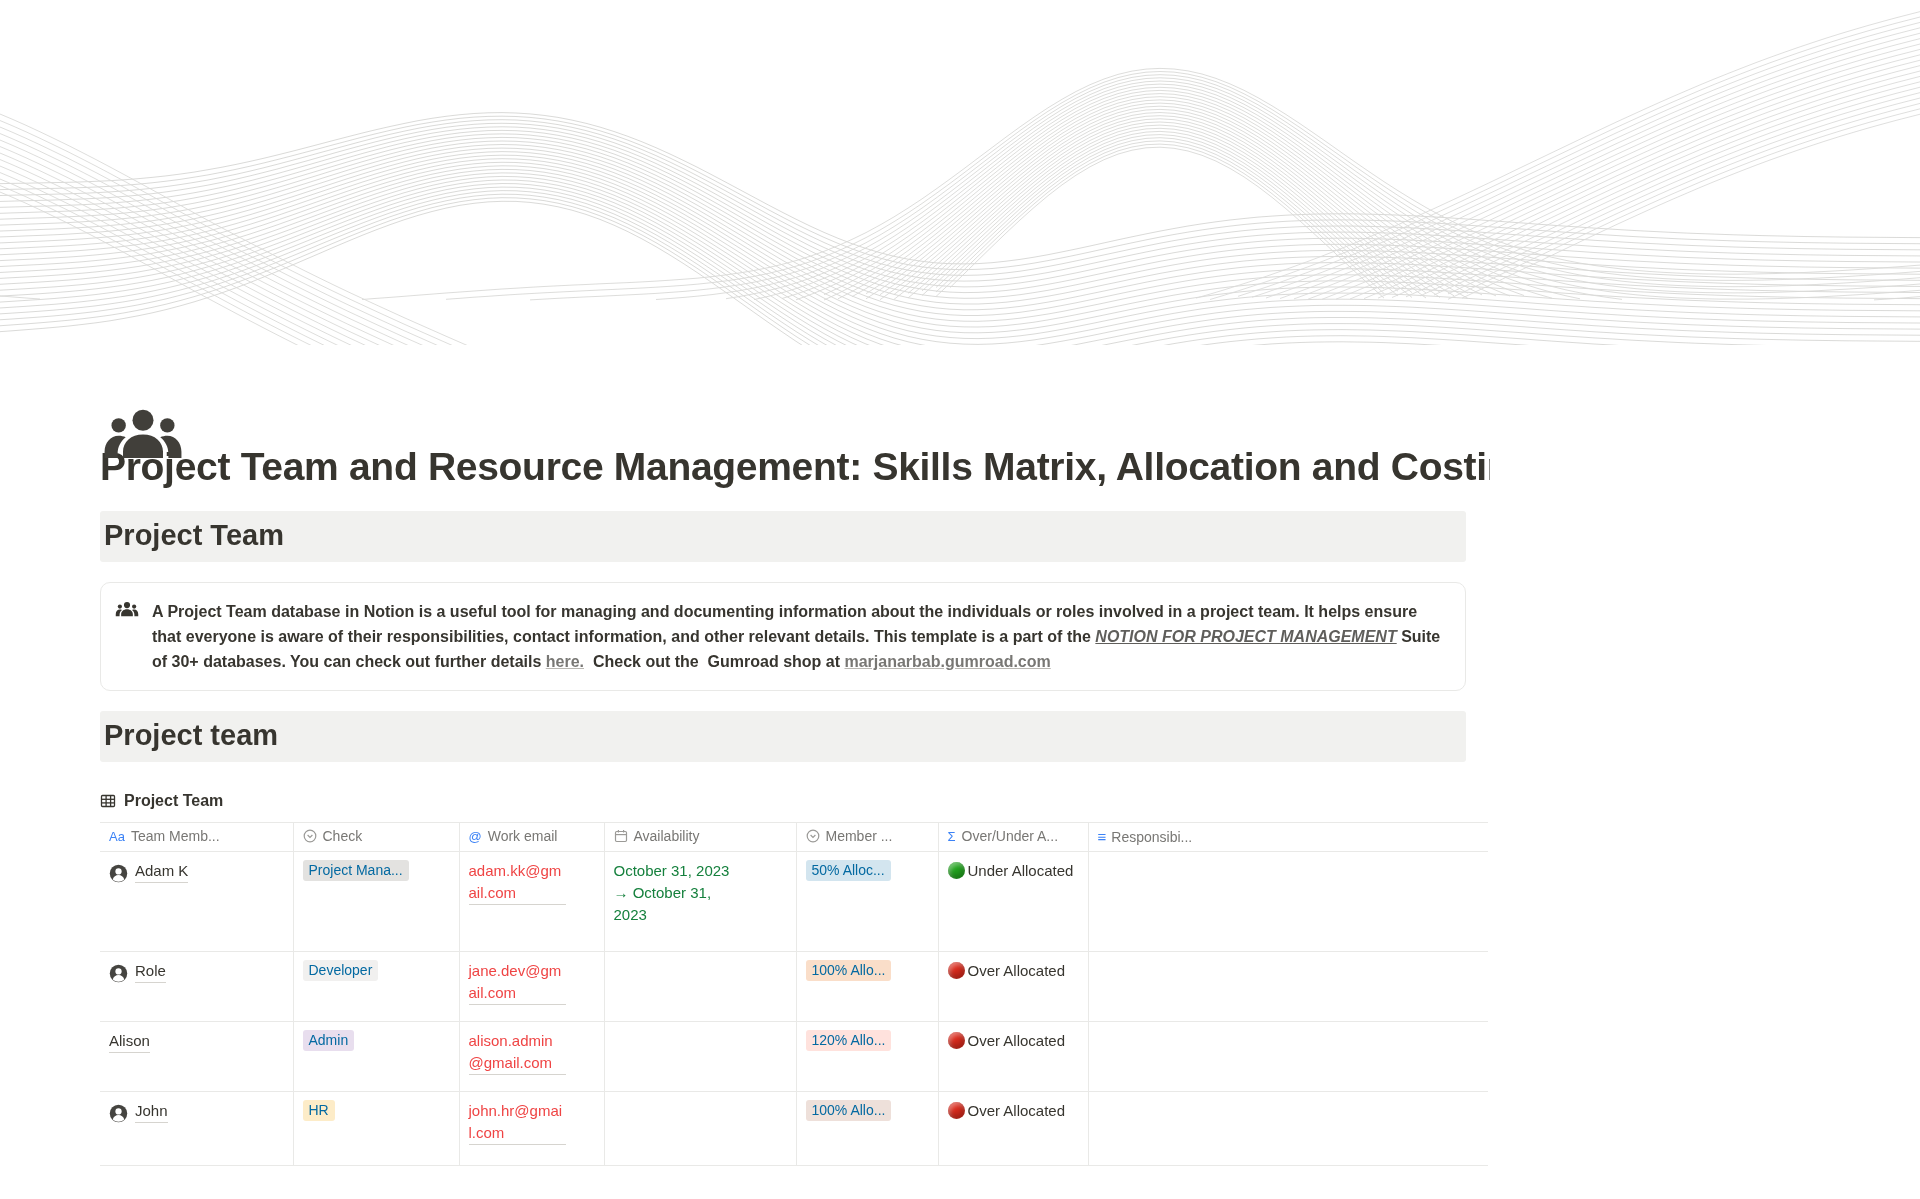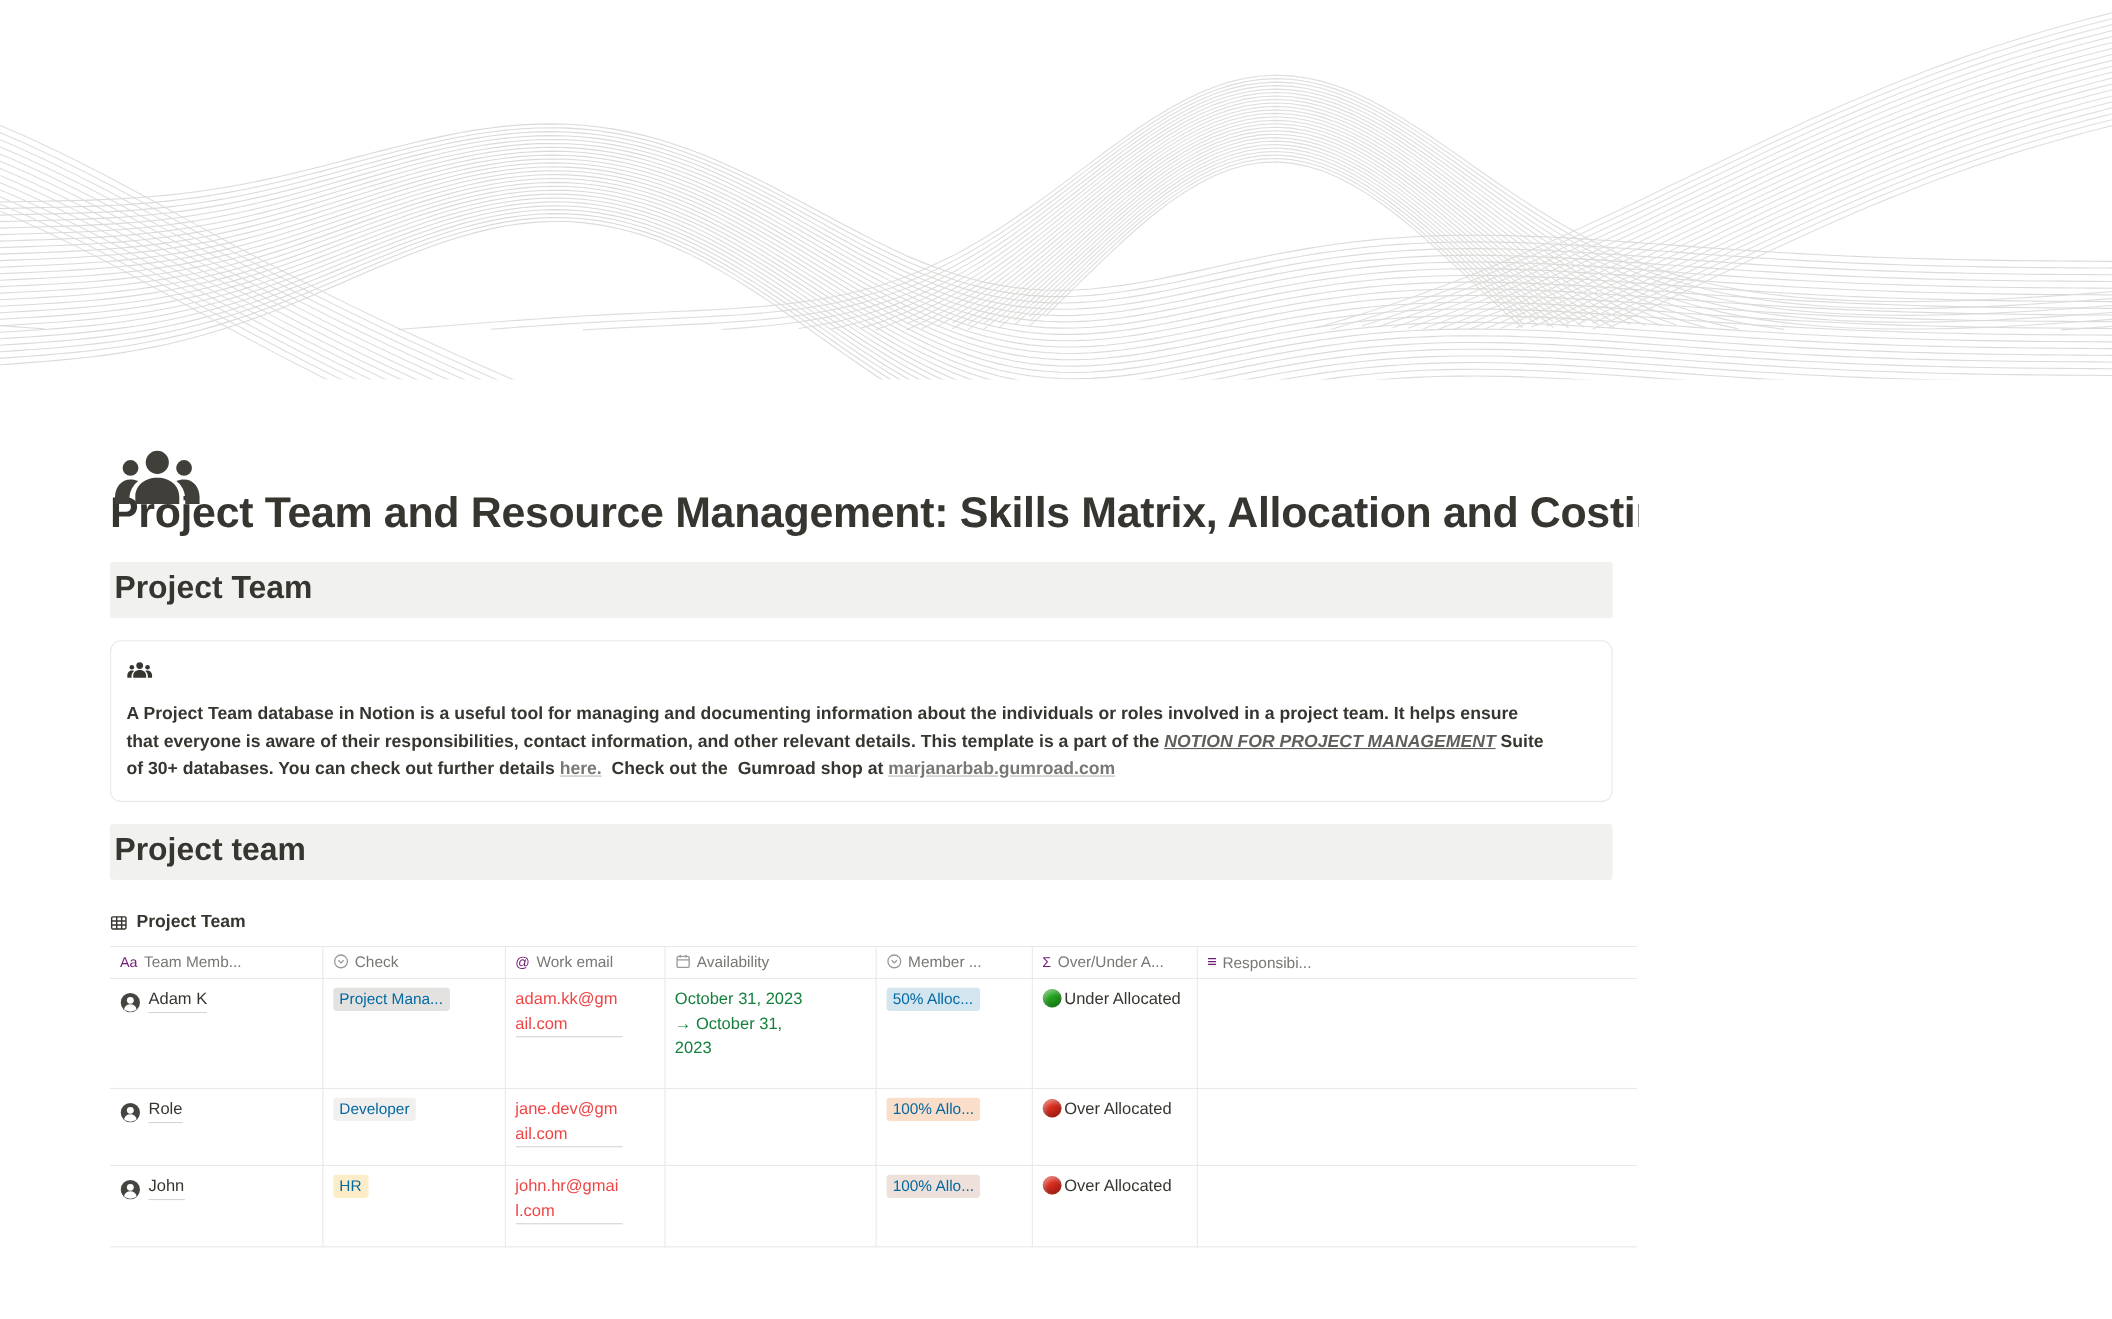--- a/index.html
+++ b/index.html
@@ -21,21 +21,21 @@
   }
   .section-heading {
     margin-top:22px; background:#F1F1EF; border-radius:3px;
     padding:8px 4px 10px 4px; width:1366px;
     font-size:29px; font-weight:700; color:#37352F;
   }
   .section-heading.second { margin-top:20px; }
   
   .callout {
     margin-top:20px; width:1366px; border:1px solid #E9E9E7; border-radius:10px;
-    padding:16px 16px 16px 14px; display:flex; gap:13px; background:#fff;flex-direction:column;
+    padding:16px 16px 16px 14px; display:flex; gap:13px; background:#fff;
   }
   .callout-icon { flex:0 0 auto; width:24px; height:24px; color:#37352F; margin-top:1px; }
   .callout-icon svg { width:24px; height:24px; }
   .callout-text {
     font-size:16px; font-weight:700; line-height:25px; color:#37352F;
     white-space:pre-wrap; width:1290px;
   }
   .callout-text .link-suite {
     font-style:italic; color:#5f5e5b; text-decoration:underline; cursor:pointer;
   }
@@ -53,21 +53,21 @@
     border-right:1px solid #E9E9E7; vertical-align:top; text-align:left;
   }
   table.db th:last-child, table.db td:last-child { border-right:none; }
   table.db thead th {
     border-top:1px solid #E9E9E7; border-bottom:1px solid #E9E9E7;
     font-weight:400; font-size:14px; color:#787774; padding:5px 9px; height:29px;
     white-space:nowrap; overflow:hidden; cursor:pointer;
   }
   table.db tbody td { border-bottom:1px solid #E9E9E7; padding:8px 9px; font-size:15px; line-height:22px; cursor:pointer; }
   .th-inner { display:flex; align-items:center; gap:6px; color:#787774; }
-  .prop-glyph { font-size:13px; color:#701a75; flex:0 0 auto; }
+  .prop-glyph { font-size:13px; color:#3b82f6; flex:0 0 auto; }
   .prop-glyph.lines { font-size:15px; letter-spacing:-1px; }
   .th-inner svg { flex:0 0 auto; color:#9b9a97; }
   .name-cell { display:flex; align-items:flex-end; gap:7px; }
   .row-avatar { flex:0 0 auto; width:19px; height:19px; margin-top:1px; }
   .person-name {
     font-weight:500; color:#37352F;
     border-bottom:1px solid #d6d4cf; cursor:pointer;
   }
   .email-link {
     color:#ef4444; border-bottom:1px solid #d6d4cf; word-break:break-all;
@@ -328,20 +328,35 @@
         <td><span class="tag" style="background-color: rgb(241, 240, 239);">Developer</span></td>
         <td><span class="email-link">jane.dev@gmail.com</span></td>
         <td></td>
         <td><span class="tag" style="background-color: rgb(250, 222, 201);">100% Allo...</span></td>
         <td>
           <div class="status-wrap"><span class="dot" style="background-color: rgb(219, 43, 29);"></span><span>Over Allocated</span></div>
         </td>
         <td></td>
       </tr>
 
+      <tr style="height:70px">
+        <td>
+          <span class="name-cell">
+            <span class="person-name">Alison</span>
+          </span>
+        </td>
+        <td><span class="tag" style="background-color: rgb(232, 222, 238);">Admin</span></td>
+        <td><span class="email-link">alison.admin@gmail.com</span></td>
+        <td></td>
+        <td><span class="tag" style="background-color: rgb(255, 226, 221);">120% Allo...</span></td>
+        <td>
+          <div class="status-wrap"><span class="dot" style="background-color: rgb(219, 43, 29);"></span><span>Over Allocated</span></div>
+        </td>
+        <td></td>
+      </tr>
 
       <tr style="height:74px">
         <td>
           <span class="name-cell">
             <svg class="row-avatar" viewBox="0 0 20 20">
                 <circle cx="10" cy="10" r="9.2" fill="#454440"></circle>
                 <circle cx="10" cy="7.8" r="3.3" fill="#fff"></circle>
                 <path d="M3.9 16.3c.9-3.1 3.2-4.8 6.1-4.8s5.2 1.7 6.1 4.8a9.2 9.2 0 0 1-12.2 0z" fill="#fff"></path>
               </svg>
             <span class="person-name">John</span>

